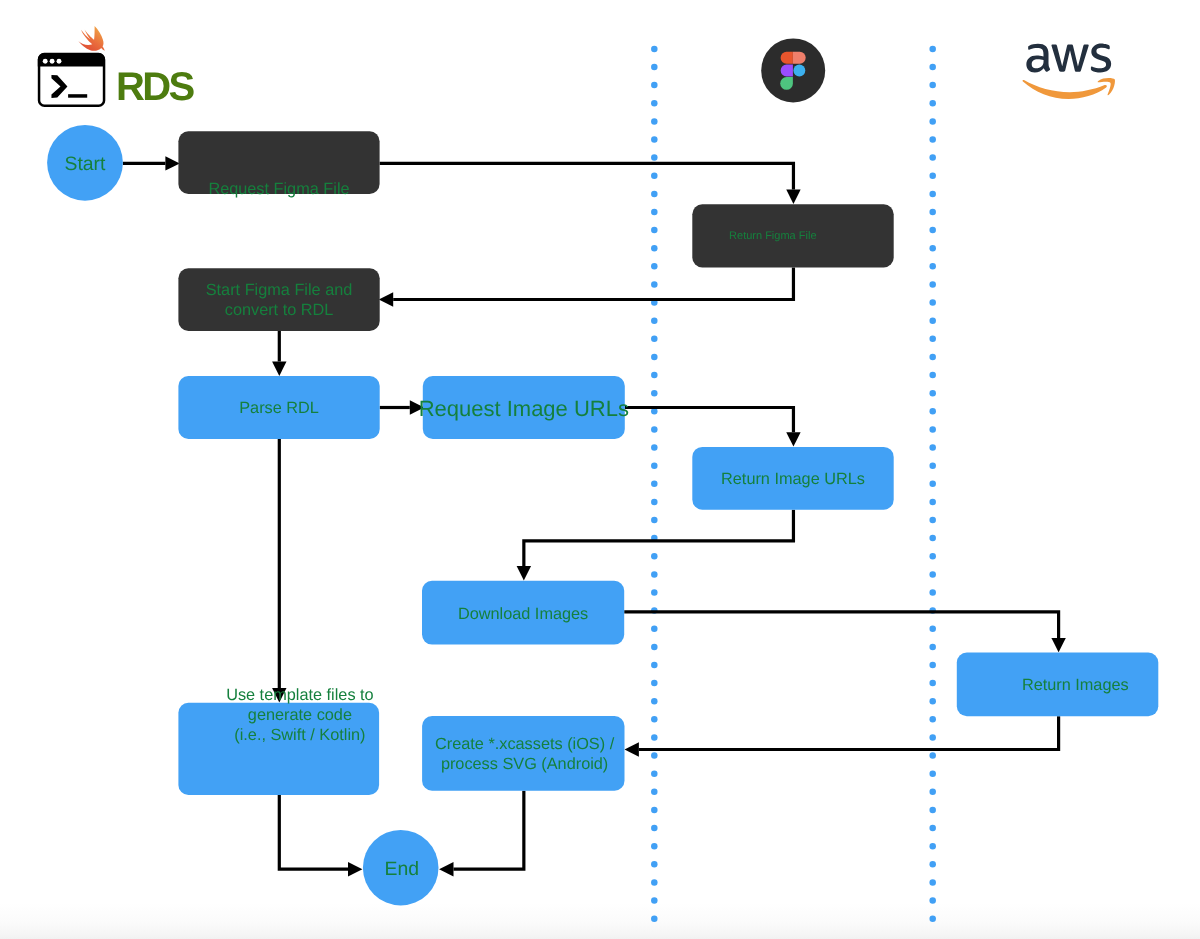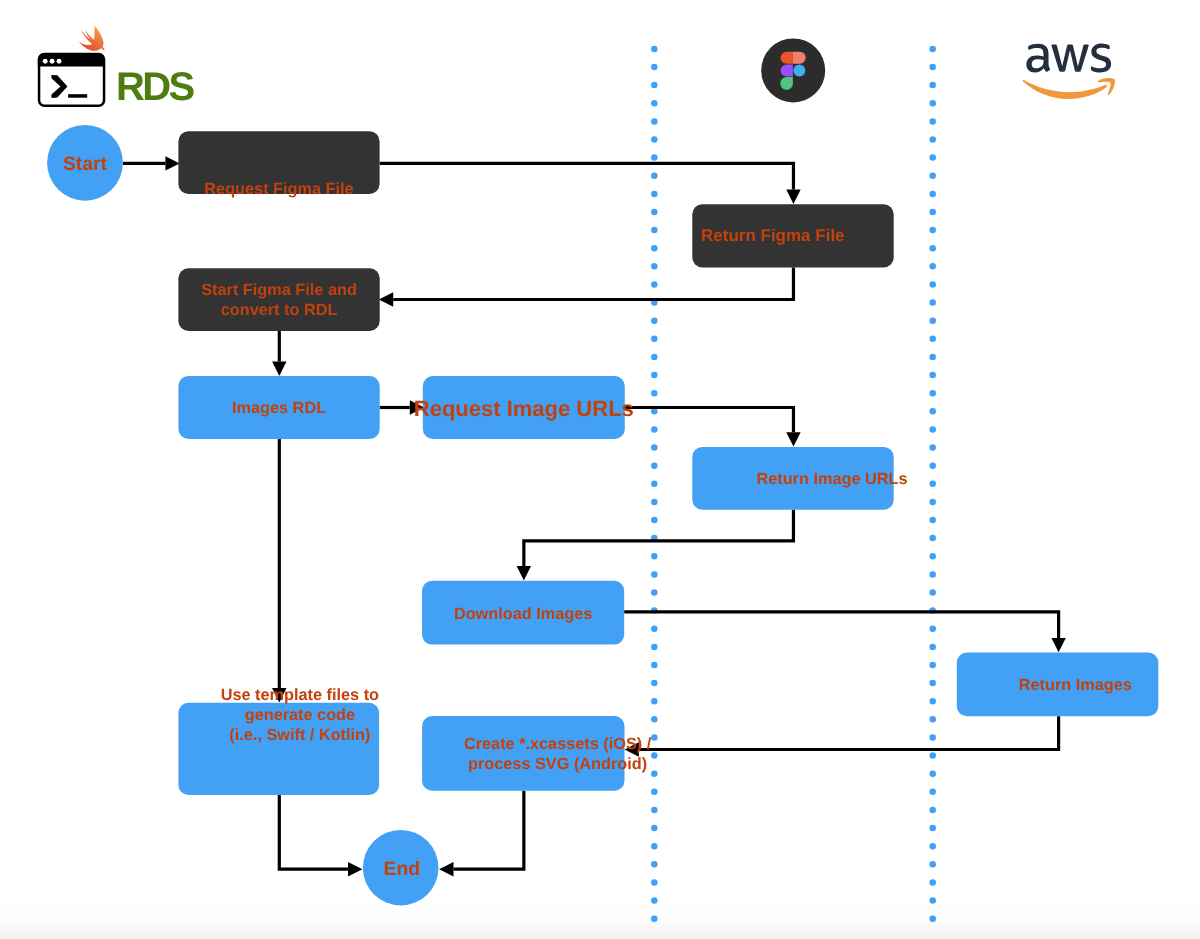--- a/index.html
+++ b/index.html
@@ -4,21 +4,21 @@
 <title>RDS Flow Diagram</title>
 <style>
   html,body{margin:0;padding:0;}
   body{width:1200px;height:939px;overflow:hidden;background:#ffffff;
        font-family:"Liberation Sans",sans-serif;
        -webkit-font-smoothing:antialiased;text-rendering:geometricPrecision;}
   #stage{position:relative;width:1200px;height:939px;background:#ffffff;}
   .bottomfade{position:absolute;left:0;bottom:0;width:1200px;height:36px;
       background:linear-gradient(to bottom,rgba(241,241,241,0) 0%,rgba(241,241,241,0.30) 55%,rgba(241,241,241,0.72) 88%,#f1f1f1 100%);}
   svg.layer{position:absolute;left:0;top:0;width:1200px;height:939px;overflow:visible;}
-  .nodelabel{position:absolute;color:#c2410c;font-weight:bold;text-align:center;
+  .nodelabel{position:absolute;color:#15803d;font-weight:normal;text-align:center;
       line-height:1.23;display:flex;align-items:center;justify-content:center;
       white-space:pre;}
   .rdstext{position:absolute;font-weight:bold;color:#4d7c0f;}
 </style>
 </head>
 <body>
 
 <div id="stage">
   <div class="bottomfade"></div>
 
@@ -169,32 +169,32 @@
       <rect x="422" y="580.8" width="202.2" height="63.8" rx="10" ry="10" fill="#42a1f5"></rect>
       <rect x="956.8" y="652.6" width="201.5" height="63.7" rx="10" ry="10" fill="#42a1f5"></rect>
       <rect x="178.4" y="702.7" width="200.7" height="92.3" rx="10" ry="10" fill="#42a1f5"></rect>
       <rect x="422.1" y="716.1" width="202.4" height="74.6" rx="10" ry="10" fill="#42a1f5"></rect>
       <circle cx="400.7" cy="867.7" r="37.8" fill="#42a1f5"></circle>
     </svg>
 
   <div id="labels-layer">
       <div class="nodelabel" style="left: 47.1px; top: 127.2px; width: 75.8px; height: 75.8px; font-size: 19.4px;">Start</div>
       <div class="nodelabel" style="left: 178.4px; top: 132.2px; width: 201.2px; height: 62.6px; font-size: 16.3px; margin-top: 26px;">Request Figma File</div>
-      <div class="nodelabel" style="left: 692.3px; top: 205.2px; width: 161px; height: 63.2px; font-size: 17px;">Return Figma File</div>
+      <div class="nodelabel" style="left: 692.3px; top: 205.2px; width: 161px; height: 63.2px; font-size: 11px;">Return Figma File</div>
       <div class="nodelabel" style="left: 178.4px; top: 269.1px; width: 201.3px; height: 62.7px; font-size: 16.3px;">Start Figma File and
 convert to RDL</div>
-      <div class="nodelabel" style="left: 178.4px; top: 376.9px; width: 201.3px; height: 63px; font-size: 16.3px;">Images RDL</div>
+      <div class="nodelabel" style="left: 178.4px; top: 376.9px; width: 201.3px; height: 63px; font-size: 16.3px;">Parse RDL</div>
       <div class="nodelabel" style="left: 422.8px; top: 376.9px; width: 202px; height: 63px; font-size: 22px;">Request Image URLs</div>
-      <div class="nodelabel" style="left: 692.3px; top: 447.8px; width: 201.4px; height: 62.9px; font-size: 16.3px; padding-left: 39px;">Return Image URLs</div>
+      <div class="nodelabel" style="left: 692.3px; top: 447.8px; width: 201.4px; height: 62.9px; font-size: 16.3px;">Return Image URLs</div>
       <div class="nodelabel" style="left: 422px; top: 581.7px; width: 202.2px; height: 63.8px; font-size: 16.3px; text-align: right;">Download Images</div>
       <div class="nodelabel" style="left: 956.8px; top: 653.5px; width: 237px; height: 63.7px; font-size: 16.3px;">Return Images</div>
       <div class="nodelabel" style="left: 178.4px; top: 669px; width: 243px; height: 92.3px; font-size: 16.3px;">Use template files to
 generate code
 (i.e., Swift / Kotlin)</div>
-      <div class="nodelabel" style="left: 422.1px; top: 717px; width: 205px; height: 74.6px; font-size: 16.3px; padding-left: 33px;">Create *.xcassets (iOS) /
+      <div class="nodelabel" style="left: 422.1px; top: 717px; width: 205px; height: 74.6px; font-size: 16.3px;">Create *.xcassets (iOS) /
 process SVG (Android)</div>
       <div class="nodelabel" style="left: 364px; top: 832.2px; width: 75.6px; height: 75.6px; font-size: 19.4px;">End</div>
     </div>
 
   <div id="rds-logo" style="position:absolute;left:0px;top:0px;width:220px;height:120px;">
     <svg width="220" height="120" viewBox="0 0 220 120" style="position:absolute;left:0;top:0;overflow:visible">
       <defs>
         <linearGradient id="swiftgrad" x1="0.15" y1="0.95" x2="0.8" y2="0.05">
           <stop offset="0" stop-color="#dd4933"></stop>
           <stop offset="0.45" stop-color="#e96b3c"></stop>

